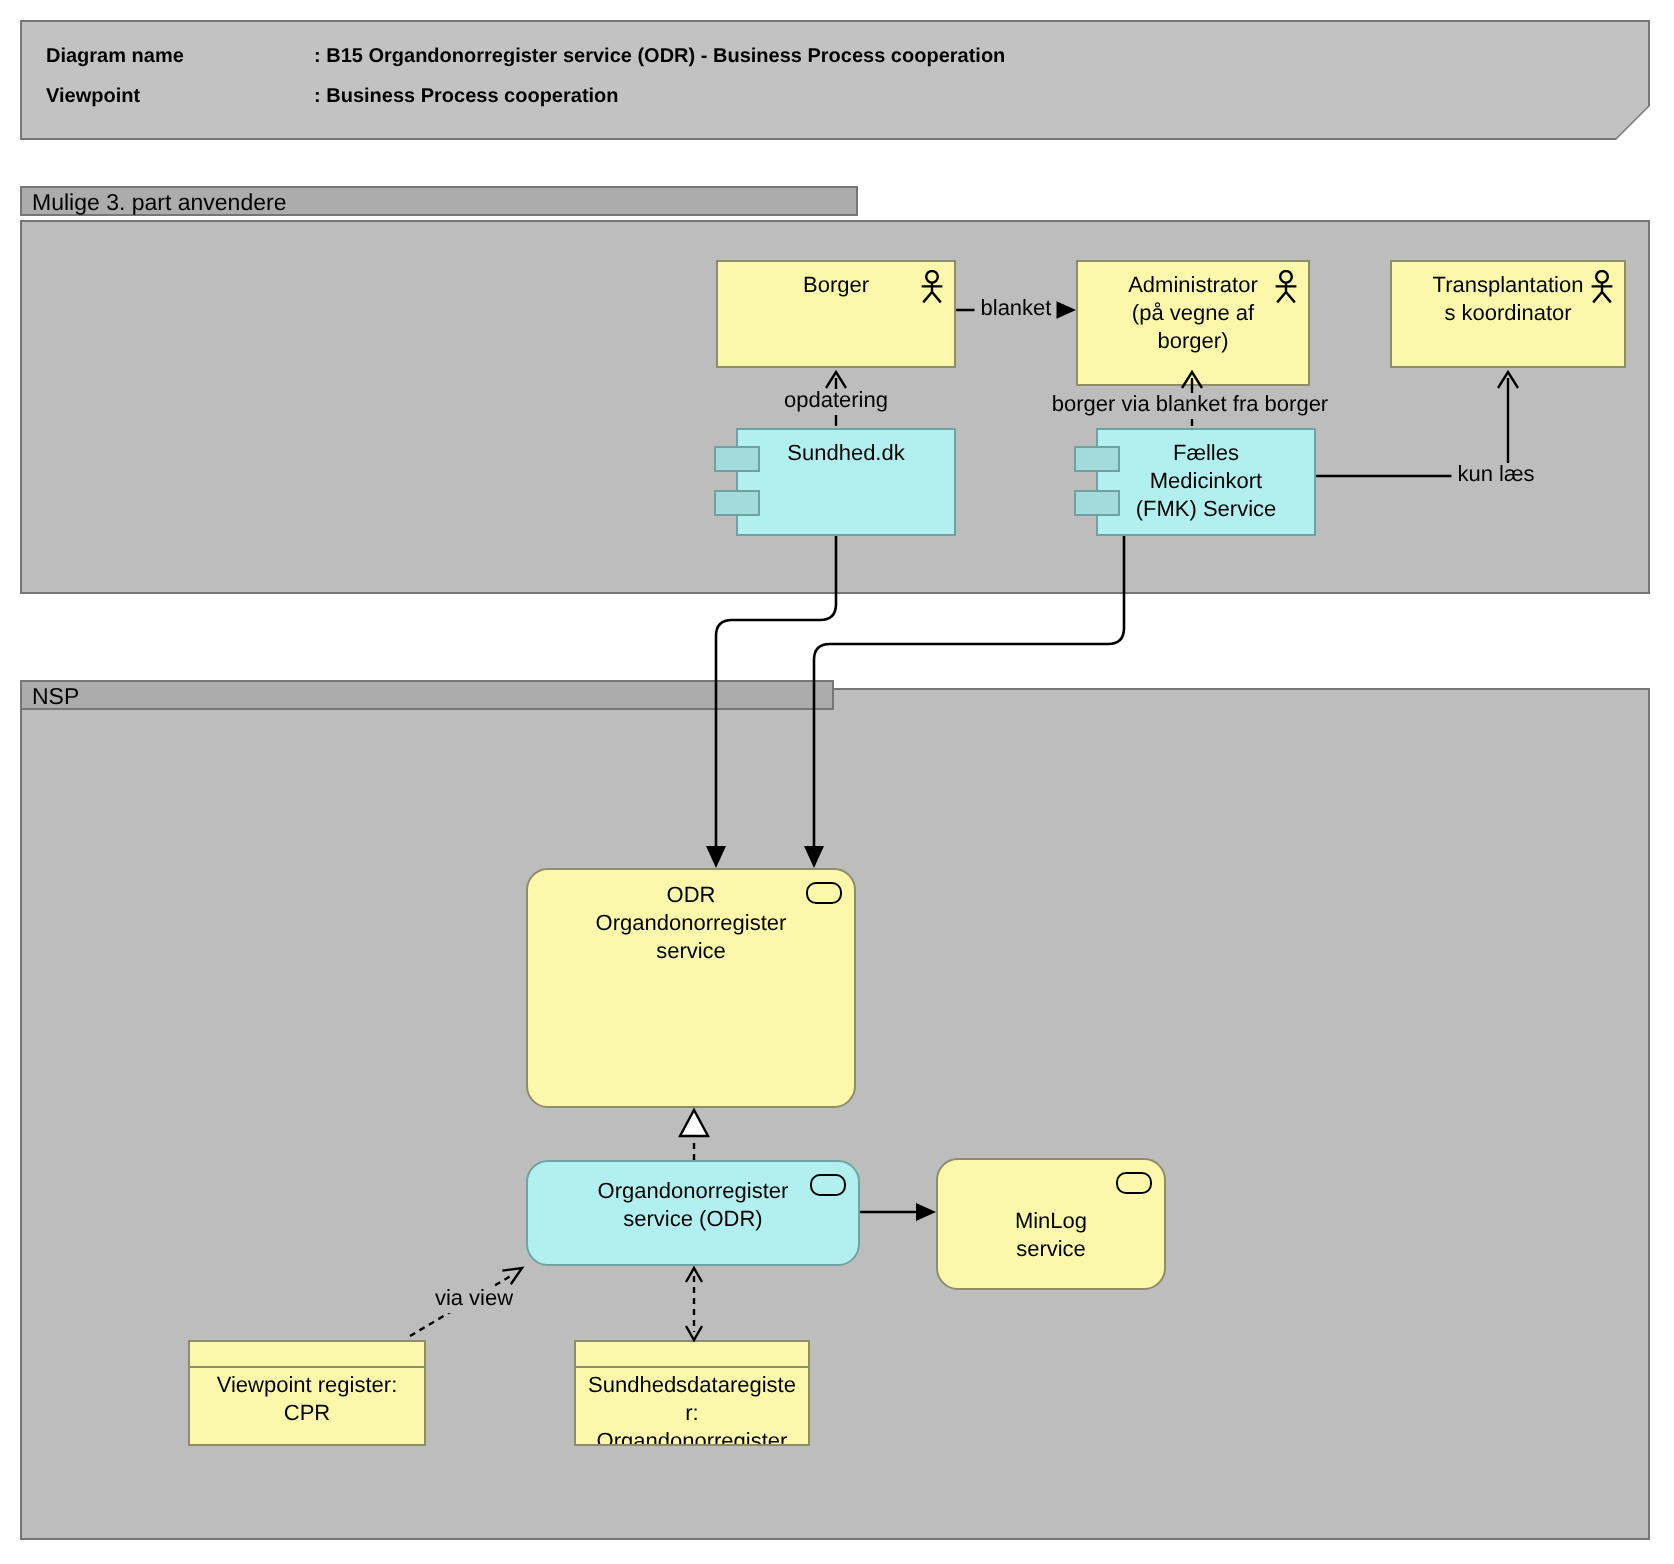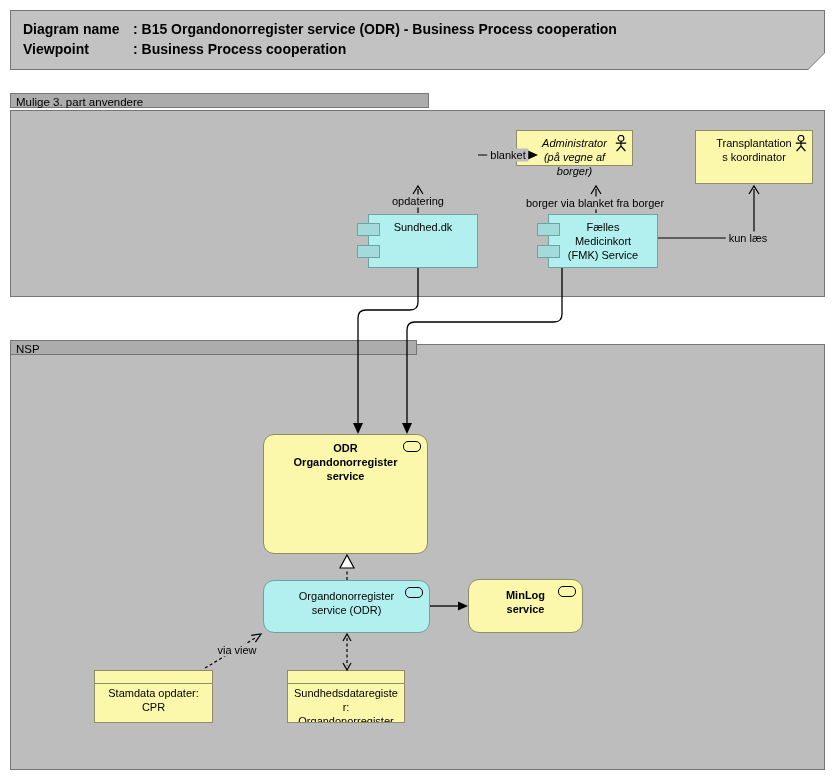--- a/index.html
+++ b/index.html
@@ -7,36 +7,36 @@
     position:relative;width:837px;height:782px;background:#fff;overflow:hidden;
     font-family:"Liberation Sans",sans-serif;color:#000;
   }
   
   .note{position:absolute;left:10px;top:10px;width:815px;height:60px;
     background:var(--border-dark);
     clip-path:polygon(0 0,100% 0,100% calc(100% - 17px),calc(100% - 17px) 100%,0 100%);}
   .note-inner{position:absolute;inset:1px;background:var(--note-fill);
     clip-path:polygon(0 0,100% 0,100% calc(100% - 16px),calc(100% - 16px) 100%,0 100%);
     padding:8px 0 0 12px;box-sizing:border-box;}
-  .title-row{display:flex;font-weight:bold;font-size:14px;line-height:20px;}
+  .title-row{display:flex;font-weight:bold;font-size:10px;line-height:20px;gap:24px;}
   .title-row .tl{width:110px;flex:none;}
   
   .grp-tab{position:absolute;box-sizing:border-box;height:15px;
     background:var(--group-tab);border:1px solid var(--border-dark);
     font-size:11.5px;line-height:16px;padding-left:5px;z-index:1;}
   .grp-body{position:absolute;box-sizing:border-box;
     background:var(--group-body);border:1px solid var(--border-dark);z-index:0;}
   
   .node{position:absolute;box-sizing:border-box;z-index:2;font-size:11px;
     text-align:center;}
   .lbl{white-space:pre-line;line-height:14px;}
   .yellow-rect{background:var(--yellow-fill);border:1px solid var(--yellow-border);padding-top:5px;}
   .cyan-comp{background:var(--cyan-fill);border:1px solid var(--cyan-border);padding-top:5px;}
   .round{border-radius:11px;}
-  .yellow-round{background:var(--yellow-fill);border:1px solid var(--yellow-border);font-weight:bold;}
+  .yellow-round{background:var(--yellow-fill);border:1px solid var(--yellow-border);}
   .cyan-round{background:var(--cyan-fill);border:1px solid var(--cyan-border);}
   .obj{background:var(--yellow-fill);border:1px solid var(--yellow-border);overflow:hidden;}
   .obj-band{height:12px;border-bottom:1px solid var(--yellow-border);}
   .obj .lbl{padding-top:2px;}
   .actor-icon{position:absolute;right:5px;top:4px;width:12px;height:17px;}
   .svc-icon{position:absolute;right:6px;top:6px;width:16px;height:9px;
     border:1.4px solid #000;border-radius:5px;background:transparent;}
   .port{position:absolute;left:-12px;width:23px;height:13px;box-sizing:border-box;
     background:var(--port-fill);border:1px solid var(--cyan-border);}
   .port.p1{top:8px}.port.p2{top:30px}
@@ -68,22 +68,29 @@
   <div class="grp-body" style="left:10px;top:110px;width:815px;height:187px;"></div>
   <div class="grp-tab" style="left:10px;top:93px;width:419px;">
     <span>Mulige 3. part anvendere</span>
   </div>
 
   <div class="grp-body" style="left:10px;top:344px;width:815px;height:426px;"></div>
   <div class="grp-tab" style="left:10px;top:340px;width:407px;">
     <span>NSP</span>
   </div>
 
-
-  <div class="node yellow-rect" style="left:516px;top:130px;width:117px;height:36px;font-style:italic;">
+  <div class="node yellow-rect" style="left:358px;top:130px;width:120px;height:54px;">
+    <div class="lbl">Borger</div>
+    <svg class="actor-icon" viewBox="0 0 12 17">
+      <circle cx="6" cy="3.4" r="2.9" fill="none" stroke="#000" stroke-width="1.2"></circle>
+      <path d="M6 6.3 V11 M0.8 8.2 H11.2 M6 11 L1.6 16.2 M6 11 L10.4 16.2" fill="none" stroke="#000" stroke-width="1.2"></path>
+    </svg>
+  </div>
+
+  <div class="node yellow-rect" style="left:538px;top:130px;width:117px;height:63px;">
     <div class="lbl">Administrator
 (på vegne af
 borger)</div>
     <svg class="actor-icon" viewBox="0 0 12 17">
       <circle cx="6" cy="3.4" r="2.9" fill="none" stroke="#000" stroke-width="1.2"></circle>
       <path d="M6 6.3 V11 M0.8 8.2 H11.2 M6 11 L1.6 16.2 M6 11 L10.4 16.2" fill="none" stroke="#000" stroke-width="1.2"></path>
     </svg>
   </div>
 
   <div class="node yellow-rect" style="left:695px;top:130px;width:118px;height:54px;">
@@ -115,29 +122,29 @@
 service</div>
     <div class="svc-icon"></div>
   </div>
 
   <div class="node cyan-round round" style="left:263px;top:580px;width:167px;height:53px;padding-top:8px;">
     <div class="lbl">Organdonorregister
 service (ODR)</div>
     <div class="svc-icon"></div>
   </div>
 
-  <div class="node yellow-round round" style="left:468px;top:579px;width:115px;height:54px;padding-top:8px;">
+  <div class="node yellow-round round" style="left:468px;top:579px;width:115px;height:66px;padding-top:24px;">
     <div class="lbl">MinLog
 service</div>
     <div class="svc-icon"></div>
   </div>
 
   <div class="node obj" style="left:94px;top:670px;width:119px;height:53px;">
     <div class="obj-band"></div>
-    <div class="lbl">Stamdata opdater:
+    <div class="lbl">Viewpoint register:
 CPR</div>
   </div>
 
   <div class="node obj" style="left:287px;top:670px;width:118px;height:53px;">
     <div class="obj-band"></div>
     <div class="lbl">Sundhedsdataregiste
 r:
 Organdonorregister</div>
   </div>
 

